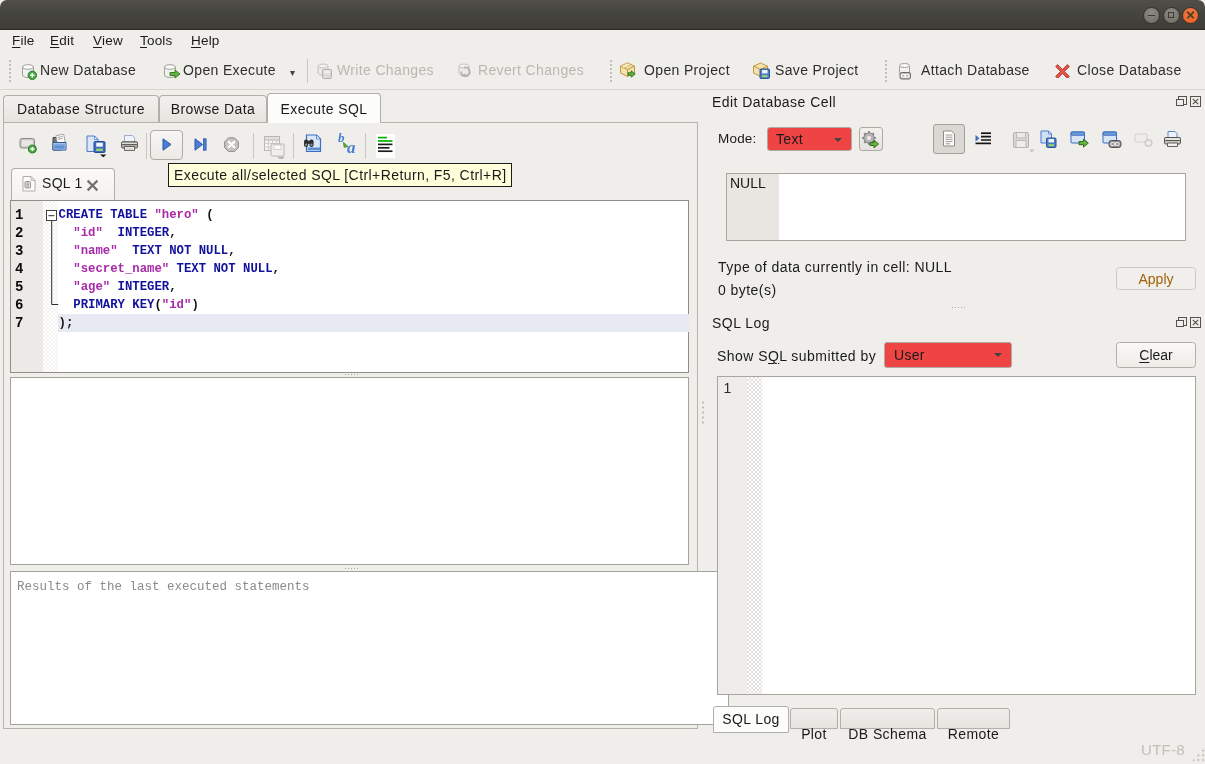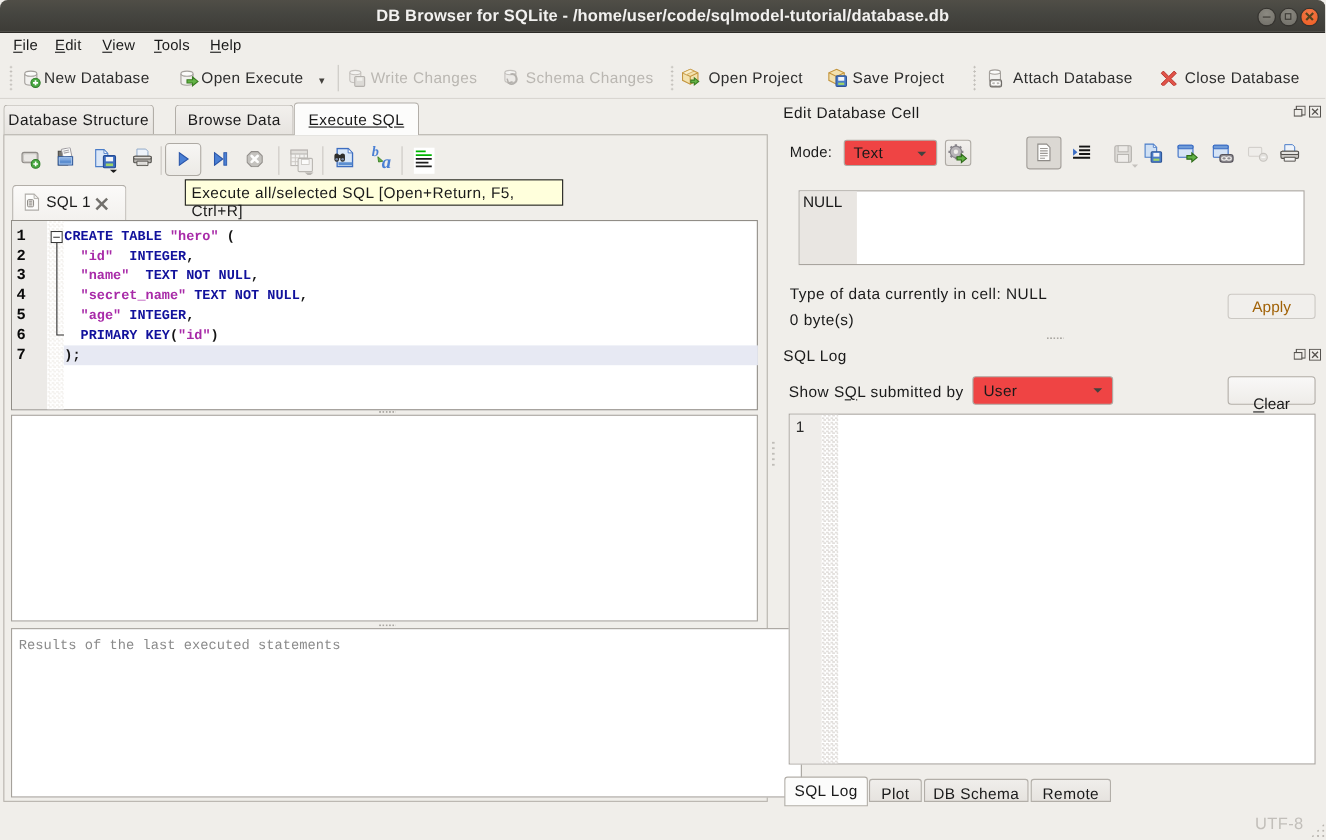--- a/index.html
+++ b/index.html
@@ -34,21 +34,21 @@
   .handle { position:absolute; top:7px; width:4px; height:24px;
     background-image:radial-gradient(circle, #c2bfba 1px, transparent 1.1px);
     background-size:4px 4px; }
   .vsep { position:absolute; top:7px; width:1px; height:24px; background:#cac7c2; }
   .ticon { position:absolute; top:10px; }
 
   
   .tab { position:absolute; top:95px; height:27px; background:linear-gradient(#f2f0ed,#e7e4e0);
     border:1px solid #b2aea8; border-bottom:none; border-radius:4px 4px 0 0;
     font-size:14px; letter-spacing:0.4px; text-align:center; padding-top:5px; }
-  .tab.active { top:93px; height:30px; background:#fcfcfb; z-index:3; padding-top:7px;text-decoration:underline; }
+  .tab.active { top:93px; height:30px; background:#fcfcfb; z-index:3; padding-top:7px; }
 
   
   #lframe { left:3px; top:122px; width:695px; height:607px; border:1px solid #b6b2ac; background:#f0eeea; }
 
   
   .sicon { position:absolute; }
   #playbtn { left:150px; top:130px; width:33px; height:30px; background:linear-gradient(#f7f6f4,#eceae6); border:1px solid #aeaaa4; border-radius:4px; }
 
   
   #tooltip { left:168px; top:163px; width:344px; height:24px; background:#ffffdc; border:1px solid #1c1c1c; font-size:14px; letter-spacing:0.42px; padding:2.5px 0 0 5px; z-index:9; }
@@ -73,45 +73,44 @@
   #pane2 { left:10px; top:377px; width:679px; height:188px; background:#fff; border:1px solid #a5a19b; }
   #pane3 { left:10px; top:571px; width:719px; height:154px; background:#fff; border:1px solid #a5a19b;text-decoration:underline; }
   #pane3 .ph { position:absolute; left:6px; top:8px; color:#8b8b8b; font-family:"Liberation Mono", monospace; font-size:12.5px; }
 
   
   .rtitle { position:absolute; font-size:14px; letter-spacing:0.45px; color:#1a1a1a; }
   .combo { position:absolute; background:#ef4444; border:1px solid #aeaaa4; border-radius:3px; font-size:14px; letter-spacing:0.3px; }
   .combo .arrow { position:absolute; right:9px; top:10px; width:0; height:0; border-left:4px solid transparent; border-right:4px solid transparent; border-top:4.5px solid #44423e; }
   .btn { position:absolute; border-radius:3.5px; font-size:14px; text-align:center; }
   #applybtn { left:1116px; top:267px; width:80px; height:23px; background:#f1efec; border:1px solid #cbc8c3; color:#a16207; padding-top:3px; }
-  #clearbtn { left:1116px; top:342px; width:80px; height:26px; background:linear-gradient(#f9f8f7,#eeece9); border:1px solid #b2aea8; padding-top:16px; }
+  #clearbtn { left:1116px; top:342px; width:80px; height:26px; background:linear-gradient(#f9f8f7,#eeece9); border:1px solid #b2aea8; padding-top:4px; }
 
   #nullarea { left:726px; top:173px; width:460px; height:68px; background:#fff; border:1px solid #a8a49e; }
   #nullband { left:0; top:0; width:52px; height:66px; background:#e9e6e2; }
   #nulltext { left:3px; top:1px; font-size:14px; }
 
   #logarea { left:717px; top:376px; width:479px; height:319px; background:#fff; border:1px solid #a8a49e; }
   #logband { left:0; top:0; width:29px; height:317px; background:#efedea; }
   #loggutter { left:29px; top:0; width:15px; height:317px;
      background-image:conic-gradient(#e2dfdc 25%, #fff 0 50%, #e2dfdc 0 75%, #fff 0); background-size:4px 4px; }
   #lognum { left:5.5px; top:3px; font-size:14px; color:#2a2a2a; }
 
   
-  .btab { position:absolute; top:708px; height:21px; background:linear-gradient(#f0eeeb,#e6e3df); border:1px solid #b2aea8; border-radius:3px 3px 0 0; font-size:14px; letter-spacing:0.4px; text-align:center; padding-top:4px; }
+  .btab { position:absolute; top:708px; height:21px; background:linear-gradient(#f0eeeb,#e6e3df); border:1px solid #b2aea8; border-radius:3px 3px 0 0; font-size:14px; letter-spacing:0.4px; text-align:center; padding-top:17px; }
   .btab.active { top:705.5px; height:27px; background:#fcfcfb; padding-top:4px; }
 
   #utf8 { left:1141px; top:741px; font-size:15px; letter-spacing:0.3px; color:#c2bfba; }
   #grip { left:1190px; top:747px; width:15px; height:16px;
     background-image:radial-gradient(circle, #b9b5af 0.9px, transparent 1.1px); background-size:4.8px 4.8px; background-position:1px 1px;
     clip-path:polygon(100% 0, 100% 100%, 0 100%); }
 </style>
 </head>
 <body>
   <div class="abs" id="titlebar">
-    <div class="abs" id="title-text">DB Browser for SQLite - /home/user/code/sqlmodel-tutorial/database.db</div>
     <div class="abs winbtn" id="btn-min"></div>
     <div class="abs winbtn" id="btn-max"></div>
     <div class="abs winbtn" id="btn-close"></div>
   </div>
 
   <div class="abs" id="menubar">
     <span style="left:12px"><u>F</u>ile</span>
     <span style="left:50px"><u>E</u>dit</span>
     <span style="left:93px"><u>V</u>iew</span>
     <span style="left:140px"><u>T</u>ools</span>
@@ -141,21 +140,21 @@
       <rect x="7.5" y="7.5" width="9" height="9" rx="1" fill="#dcdad6" stroke="#b4b1ad"></rect>
       <rect x="9.5" y="8.5" width="5" height="3" fill="#f0efec"></rect>
     </svg>
     <div class="tbtext dis" style="left:337px">Write Changes</div>
     <svg class="ticon" style="left:456px" width="18" height="18" viewBox="0 0 18 18">
       <path d="M3 4 v7 c0 1.3 2.2 2.2 5 2.2 s5 -.9 5 -2.2 v-7" fill="#eceae7" stroke="#c4c1bd"></path>
       <ellipse cx="8" cy="4" rx="5" ry="2" fill="#f3f2f0" stroke="#c4c1bd"></ellipse>
       <path d="M6 13 a4.5 4.5 0 1 0 2 -7.5" fill="none" stroke="#b4b1ad" stroke-width="1.6"></path>
       <path d="M5 9.5 l1.2 4 3.8 -1.2" fill="none" stroke="#b4b1ad" stroke-width="1.4"></path>
     </svg>
-    <div class="tbtext dis" style="left:478px">Schema Changes</div>
+    <div class="tbtext dis" style="left:478px">Revert Changes</div>
     <div class="handle" style="left:609px"></div>
     <svg class="ticon" style="left:619px" width="19" height="18" viewBox="0 0 19 18">
       <path d="M8.5 1 L15.5 4.2 V11 L8.5 14.5 L1.5 11 V4.2 Z" fill="#f3e2ae" stroke="#c3953e"></path>
       <path d="M1.5 4.2 L8.5 7.5 L15.5 4.2 M8.5 7.5 V14.5" fill="none" stroke="#c3953e"></path>
       <path d="M8.5 1 L12 2.6 L5 5.9 L1.5 4.2 Z" fill="#faf0cd" stroke="#c3953e" stroke-width=".6"></path>
       <path d="M9 10.8 h3.2 v-2 l4 3.2 -4 3.2 v-2 h-3.2 z" fill="#63b346" stroke="#3a7d22"></path>
     </svg>
     <div class="tbtext" style="left:644px">Open Project</div>
     <svg class="ticon" style="left:752px" width="19" height="18" viewBox="0 0 19 18">
       <path d="M8.5 1 L15.5 4.2 V11 L8.5 14.5 L1.5 11 V4.2 Z" fill="#f3e2ae" stroke="#c3953e"></path>
@@ -173,21 +172,21 @@
       <ellipse cx="7.5" cy="13.7" rx="2.2" ry="1.5" fill="none" stroke="#fdfdfc" stroke-width="1.1"></ellipse>
       <ellipse cx="11" cy="13.7" rx="2.2" ry="1.5" fill="none" stroke="#fdfdfc" stroke-width="1.1"></ellipse>
     </svg>
     <div class="tbtext" style="left:921px">Attach Database</div>
     <svg class="ticon" style="left:1055px; top:12px" width="15" height="14" viewBox="0 0 15 14">
       <path d="M2.6 0.6 L7.5 5.5 L12.4 0.6 L14.4 2.6 L9.5 7.5 L14.4 12.4 L12.4 14.4 L7.5 9.5 L2.6 14.4 L0.6 12.4 L5.5 7.5 L0.6 2.6 Z" fill="#e25349" stroke="#b02c24" stroke-width="0.8"></path>
     </svg>
     <div class="tbtext" style="left:1077px">Close Database</div>
   </div>
 
-  <div class="abs tab" style="left:3px; width:137px;">Database Structure</div>
+  <div class="abs tab" style="left:3px; width:156px;">Database Structure</div>
   <div class="abs tab" style="left:159px; width:108px;">Browse Data</div>
   <div class="abs tab active" style="left:267px; width:114px;">Execute SQL</div>
 
   <div class="abs" id="lframe"></div>
 
   <div class="abs" id="playbtn"></div>
   <svg class="abs sicon" style="left:19px; top:136px;" width="18" height="18" viewBox="0 0 18 18">
     <rect x="1" y="2.5" width="14.5" height="9.5" rx="2" fill="#cbc8c4" stroke="#8e8b87"></rect>
     <rect x="2.8" y="4.3" width="11" height="6" rx="1" fill="#e9e7e4"></rect>
     <circle cx="13.4" cy="13" r="4" fill="#49a942" stroke="#2e7d28"></circle>
@@ -270,21 +269,21 @@
       <path d="M2 1.5 h8 l4 4 V16 H2 Z" fill="#fdfdfc" stroke="#b0ada9"></path>
       <path d="M10 1.5 v4 h4 z" fill="#f0efec" stroke="#b0ada9" stroke-width=".8"></path>
       <rect x="4" y="6.5" width="5.5" height="6.5" rx="1" fill="#e3e1dd" stroke="#8e8b87" stroke-width=".9"></rect>
       <path d="M5.5 8 h2.5 M5.5 9.6 h2.5 M5.5 11.2 h2.5" stroke="#8e8b87" stroke-width=".8"></path>
     </svg>
     <div class="txt">SQL 1</div>
     <svg style="position:absolute; left:74px; top:10px;" width="13" height="13" viewBox="0 0 13 13">
       <path d="M2.4 0.8 L6.5 4.9 L10.6 0.8 L12.2 2.4 L8.1 6.5 L12.2 10.6 L10.6 12.2 L6.5 8.1 L2.4 12.2 L0.8 10.6 L4.9 6.5 L0.8 2.4 Z" fill="#72706c"></path>
     </svg>
   </div>
-  <div class="abs" id="tooltip">Execute all/selected SQL [Open+Return, F5, Ctrl+R]</div>
+  <div class="abs" id="tooltip">Execute all/selected SQL [Ctrl+Return, F5, Ctrl+R]</div>
 
   <div class="abs" id="editor">
     <div class="abs" id="gutter"></div>
     <div class="abs" id="foldmargin"></div>
     <div class="abs" id="curline"></div>
     <div class="lnum" style="top:5px">1</div>
     <div class="lnum" style="top:23px">2</div>
     <div class="lnum" style="top:41px">3</div>
     <div class="lnum" style="top:59px">4</div>
     <div class="lnum" style="top:77px">5</div>

